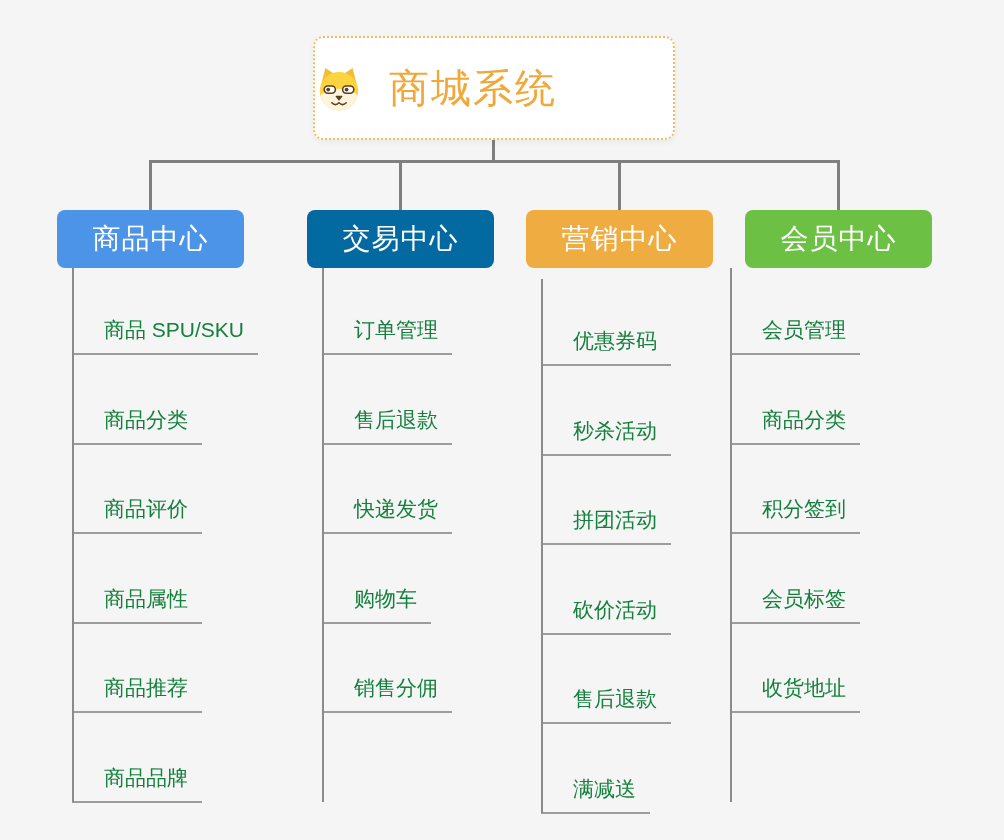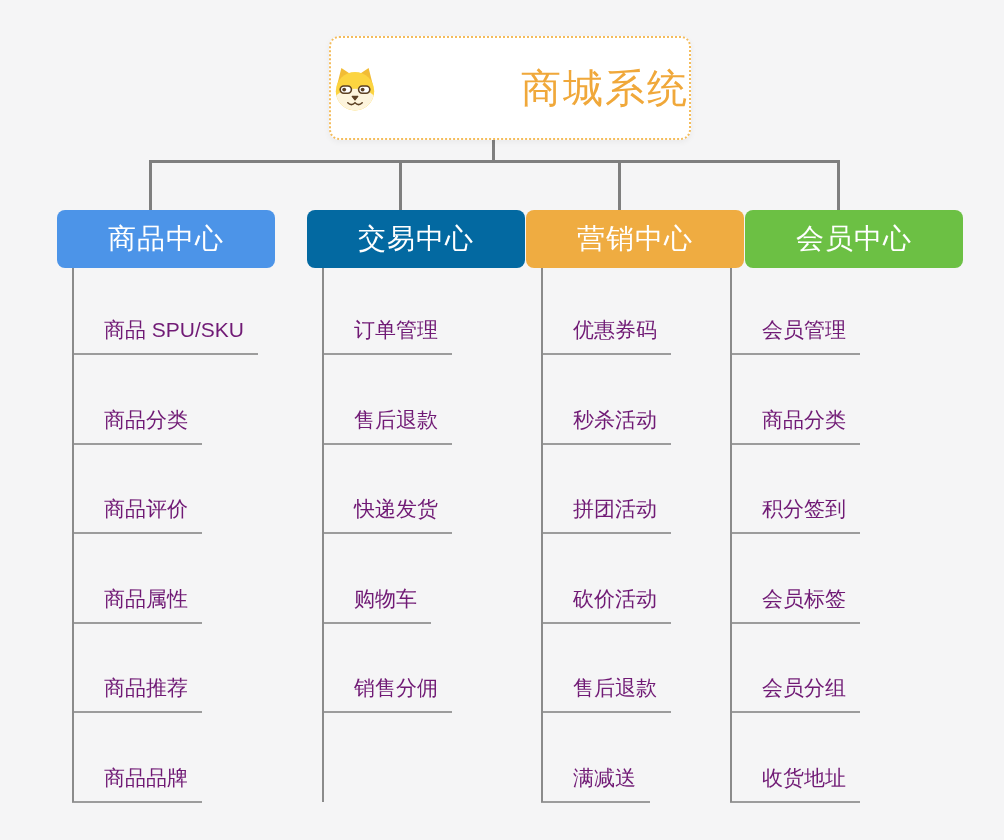--- a/index.html
+++ b/index.html
@@ -15,47 +15,47 @@
   .conn.root-stub   { left:492px; top:140px; width:3px; height:22px; }
   .conn.rail        { left:149px; top:160px; width:691px; height:3px; }
   .conn.stub        { top:161px; width:3px; height:49px; }
   .conn.stub.s0 { left:149px; } .conn.stub.s1 { left:399px; }
   .conn.stub.s2 { left:618px; } .conn.stub.s3 { left:837px; }
 
   
   .root-node {
     position:absolute; left:313px; top:36px; width:362px; height:104px;
     background:#FFFFFF; border:2px dotted #F4BC5C; border-radius:10px;
-    display:flex; align-items:center; justify-content:space-between; gap:15px;
-    box-shadow:0 2px 6px rgba(0,0,0,0.05); cursor:default;margin-left:16px;
+    display:flex; align-items:center; justify-content:flex-start; gap:26px;
+    box-shadow:0 2px 6px rgba(0,0,0,0.05); cursor:default;
   }
   .root-title { font-size:40px; font-weight:500; letter-spacing:2px; color:#F0A83A; }
   .dog-icon { width:48px; height:52px; flex:0 0 auto; }
 
   
   .branch-node {
-    position:absolute; top:210px; width:218px; height:58px; border-radius:8px;
+    position:absolute; top:210px; width:187px; height:58px; border-radius:8px;
     color:#FFFFFF; font-size:28px; letter-spacing:1px; text-align:center;
     line-height:58px; white-space:nowrap; cursor:default;
   }
   .branch-node.b0 { left:57px; }  .branch-node.b1 { left:307px; }
   .branch-node.b2 { left:526px; } .branch-node.b3 { left:745px; }
 
   
   .col { position:absolute; top:268px; }
   .col.c0 { left:72px; } .col.c1 { left:322px; }
-  .col.c2 { left:541px; } .col.c3 { left:730px; }
+  .col.c2 { left:541px;margin-top:11px; } .col.c3 { left:730px; }
   .trunk { position:absolute; left:0; top:0; width:2px; height:534px; background:#8B8B8B; }
   .leaf { height:89.5px; display:flex; align-items:flex-end; }
   .leaf.first { height:87px; }
   .leaf-label {
     display:inline-block; white-space:nowrap;
     padding:0 14px 9px 32px;
     border-bottom:2px solid #9C9C9C;
-    font-size:21px; color:#701a75; cursor:default;
+    font-size:21px; color:#15803d; cursor:default;
   }
 </style>
 </head>
 <body>
 
 <div class="canvas">
 
   <div class="conn root-stub"></div>
   <div class="conn rail"></div>
   <div class="conn stub s0"></div>
@@ -158,20 +158,17 @@
     <div class="leaf">
         <span class="leaf-label">商品分类</span>
       </div>
     <div class="leaf">
         <span class="leaf-label">积分签到</span>
       </div>
     <div class="leaf">
         <span class="leaf-label">会员标签</span>
       </div>
     <div class="leaf">
-        <span class="leaf-label">会员分组</span>
-      </div>
-    <div class="leaf">
         <span class="leaf-label">收货地址</span>
       </div>
   </div>
 
 </div>
 
 </body></html>

